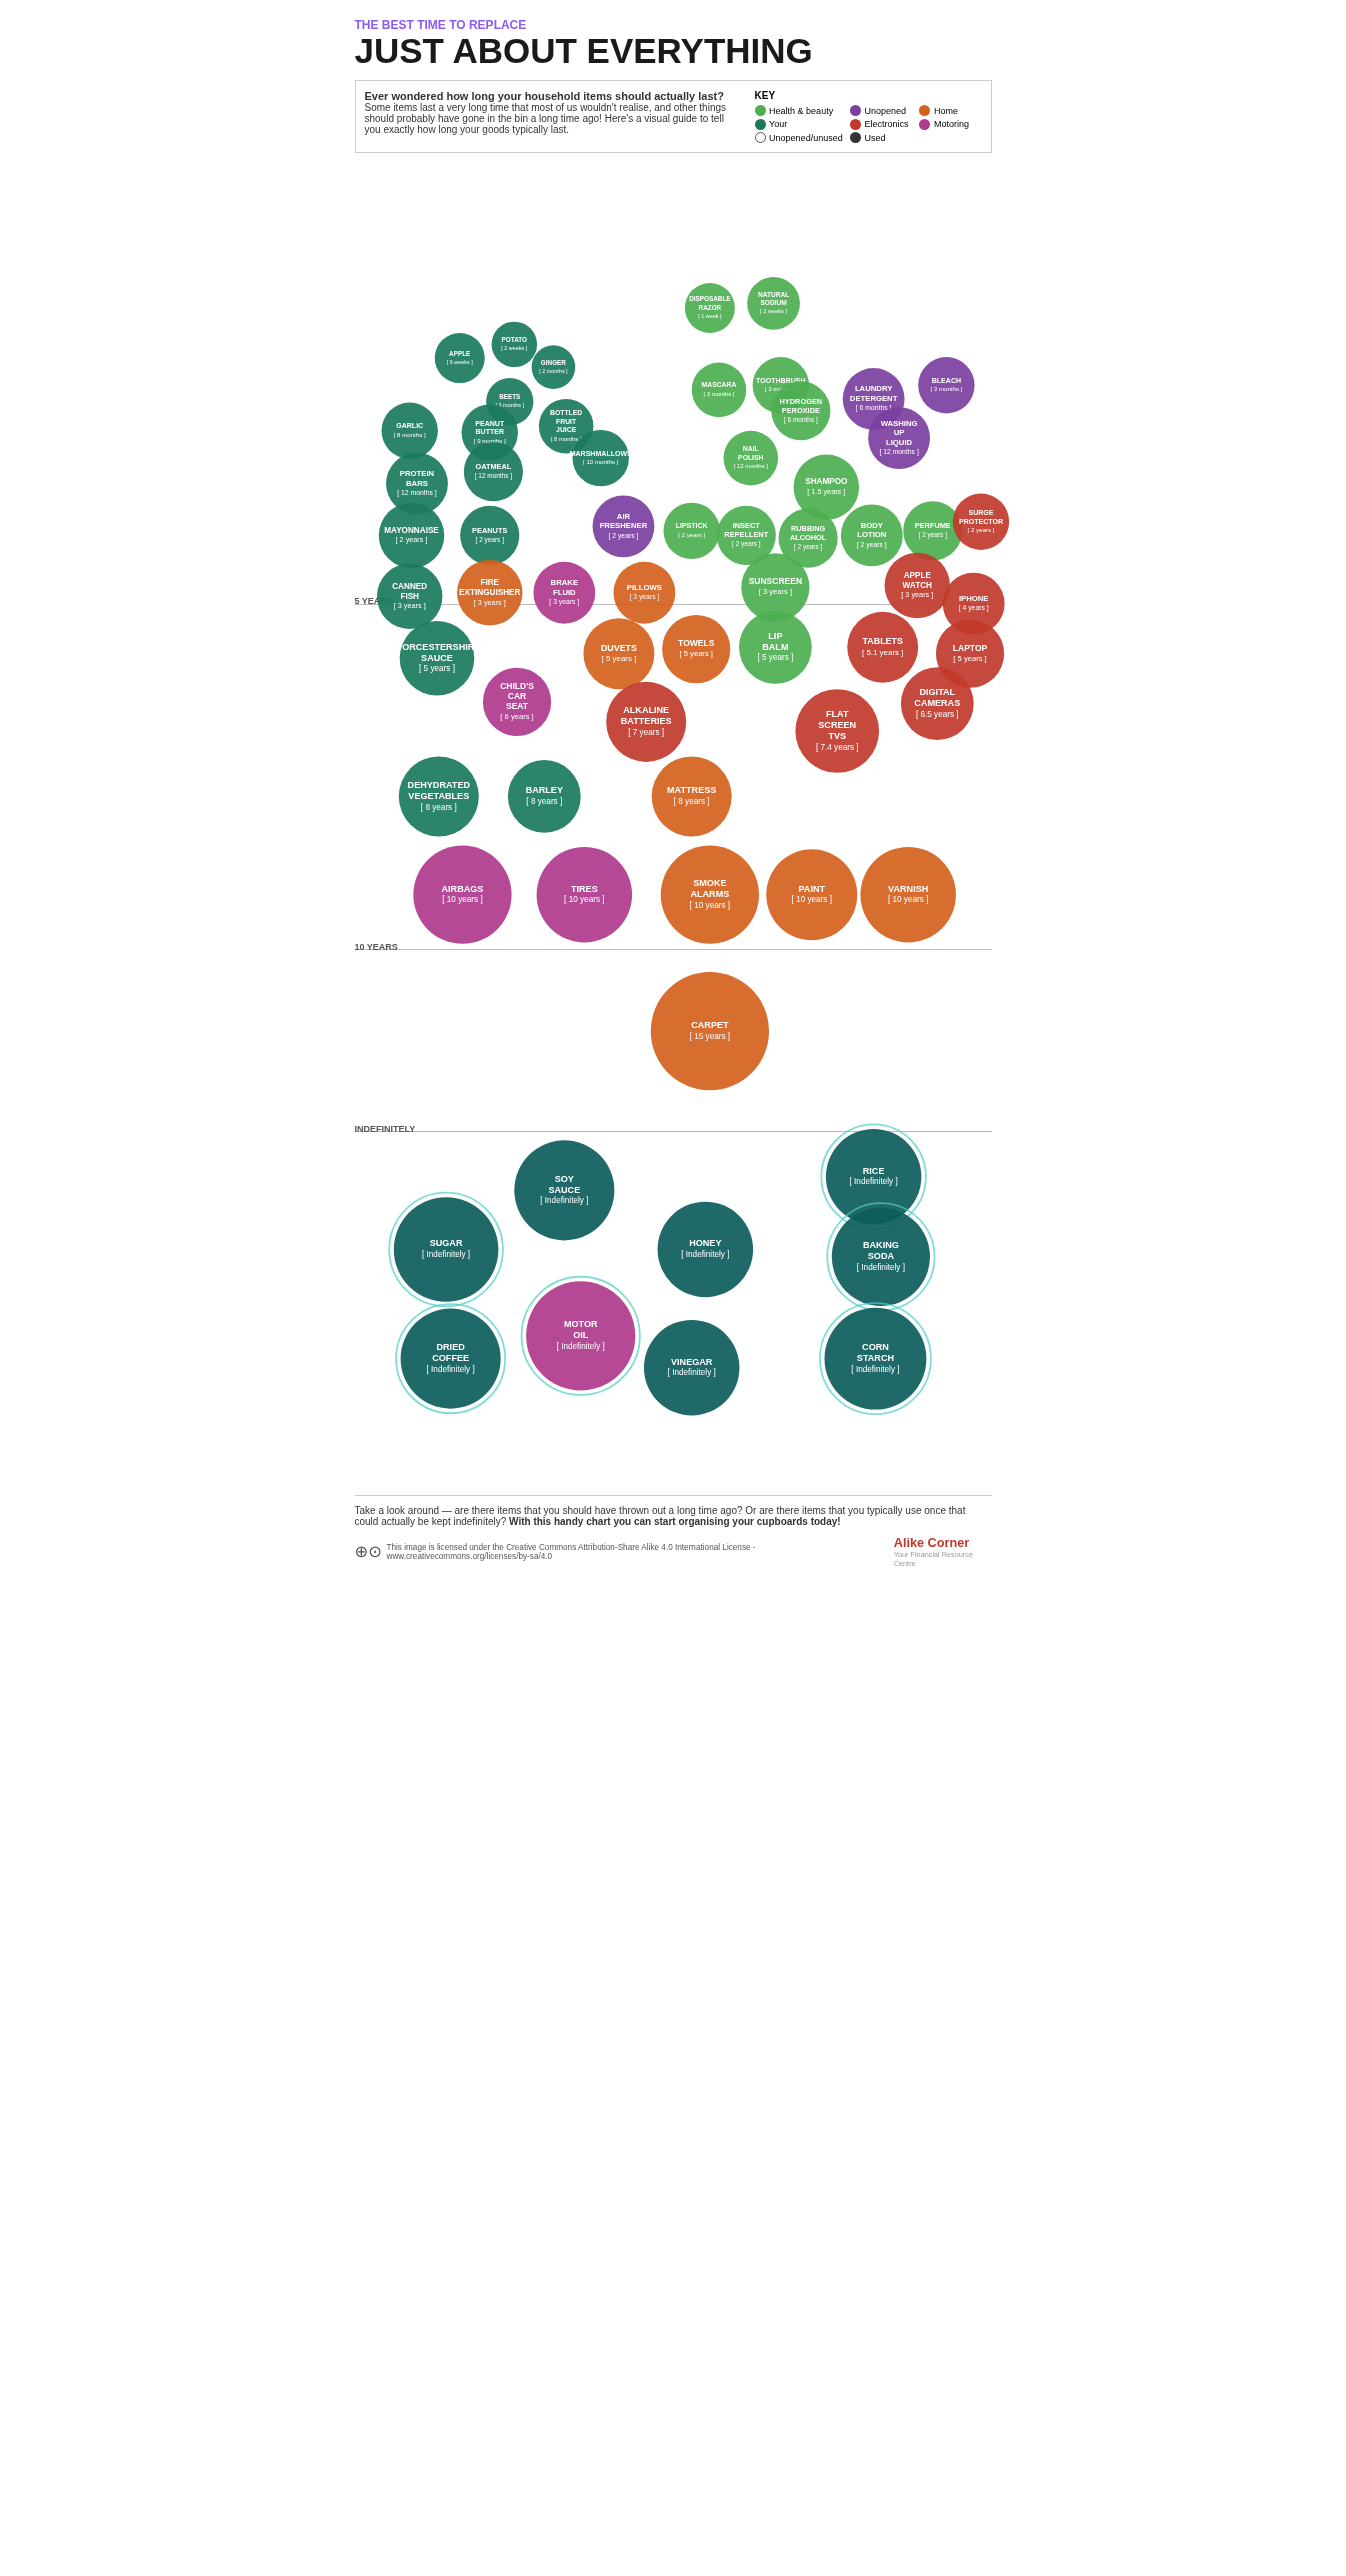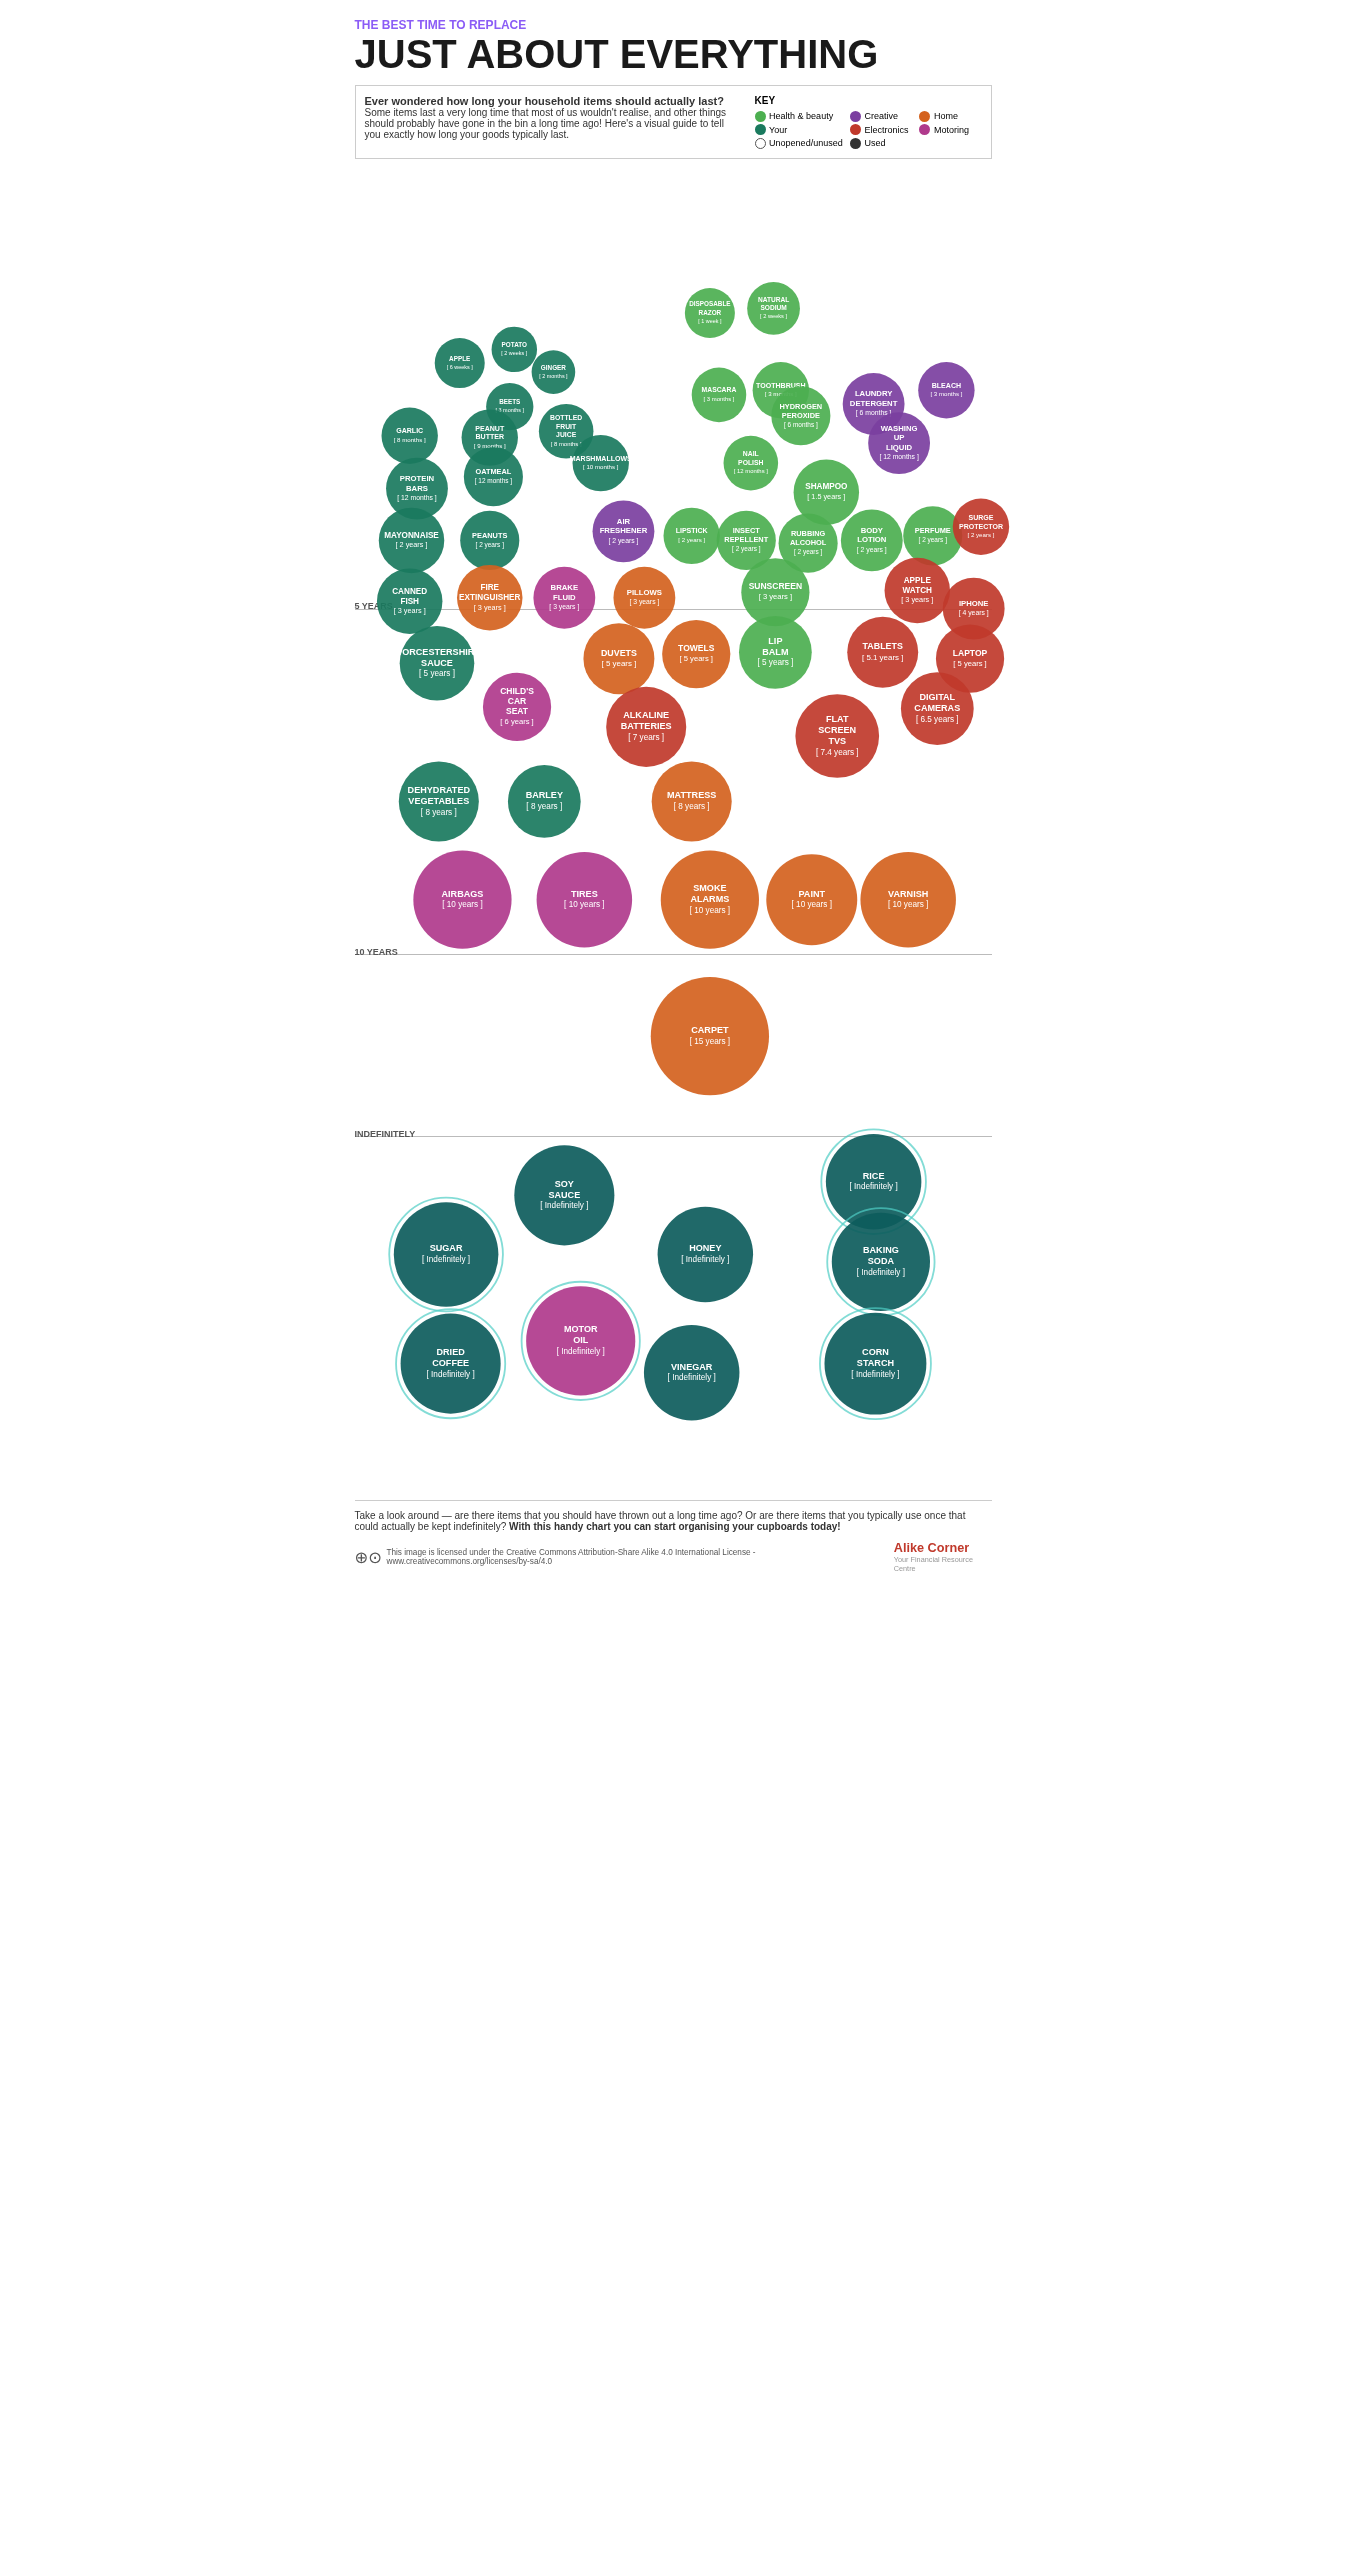--- a/index.html
+++ b/index.html
@@ -16,21 +16,21 @@
     }
     .header {
       margin-bottom: 9px;
     }
     .header .subtitle {
       font-size: 12px;
       font-weight: bold;
       color: #8b5cf6;
     }
     .header .title {
-      font-size: 40px;
+      font-size: 35px;
       font-weight: 900;
       color: #1a1a1a;
       line-height: 1.1;
       text-transform: uppercase;
     }
     .intro-row {
       display: flex;
       gap: 24px;
       margin-bottom: 13.6px;
       border: 0.9px solid #ccc;
@@ -138,21 +138,21 @@
     </div>
     <div class="key-box">
       <div class="key-title">KEY</div>
       <div class="key-grid">
         <div class="key-item">
           <div class="key-dot" style="background:#4caf50"></div>
           <span>Health &amp; beauty</span>
         </div>
         <div class="key-item">
           <div class="key-dot" style="background:#7b3fa0"></div>
-          <span>Creative</span>
+          <span>Unopened</span>
         </div>
         <div class="key-item">
           <div class="key-dot" style="background:#d4621e"></div>
           <span>Home</span>
         </div>
         <div class="key-item">
           <div class="key-dot" style="background:#1a7a5e"></div>
           <span>Your</span>
         </div>
         <div class="key-item">

